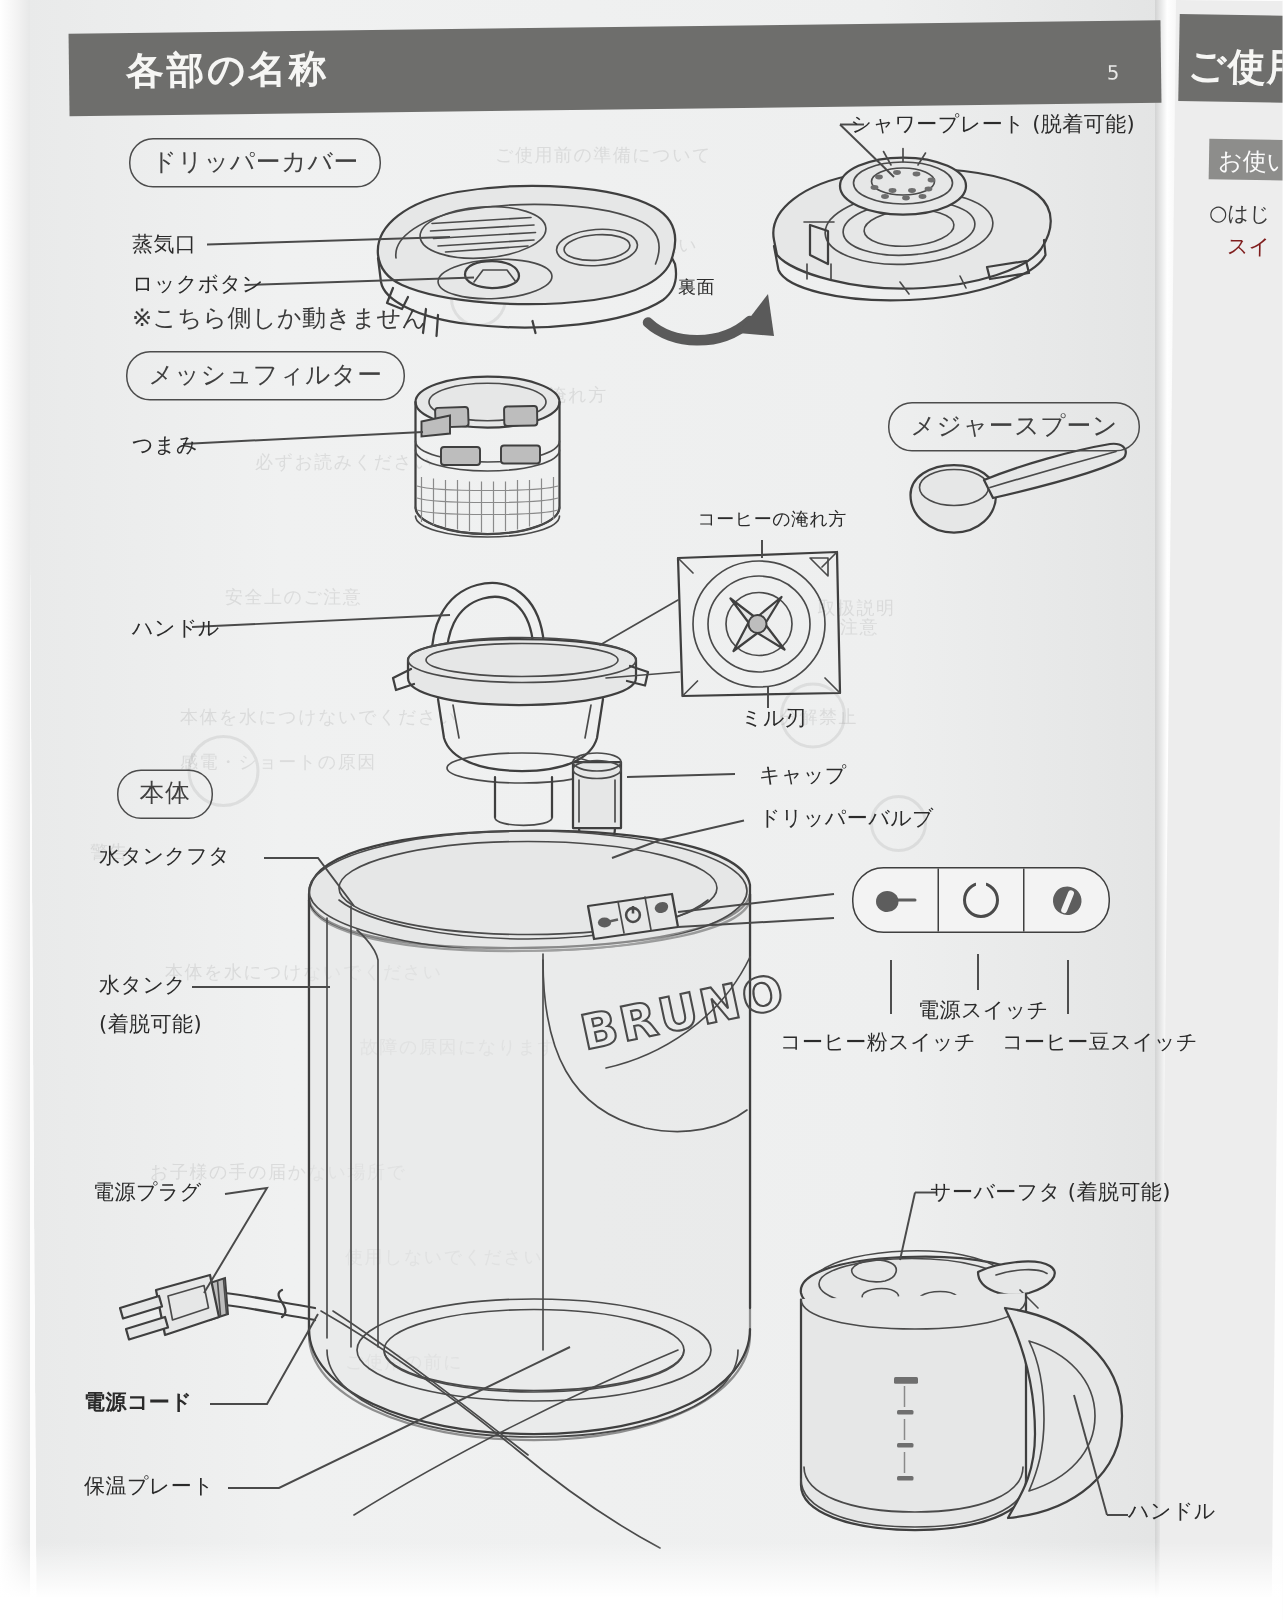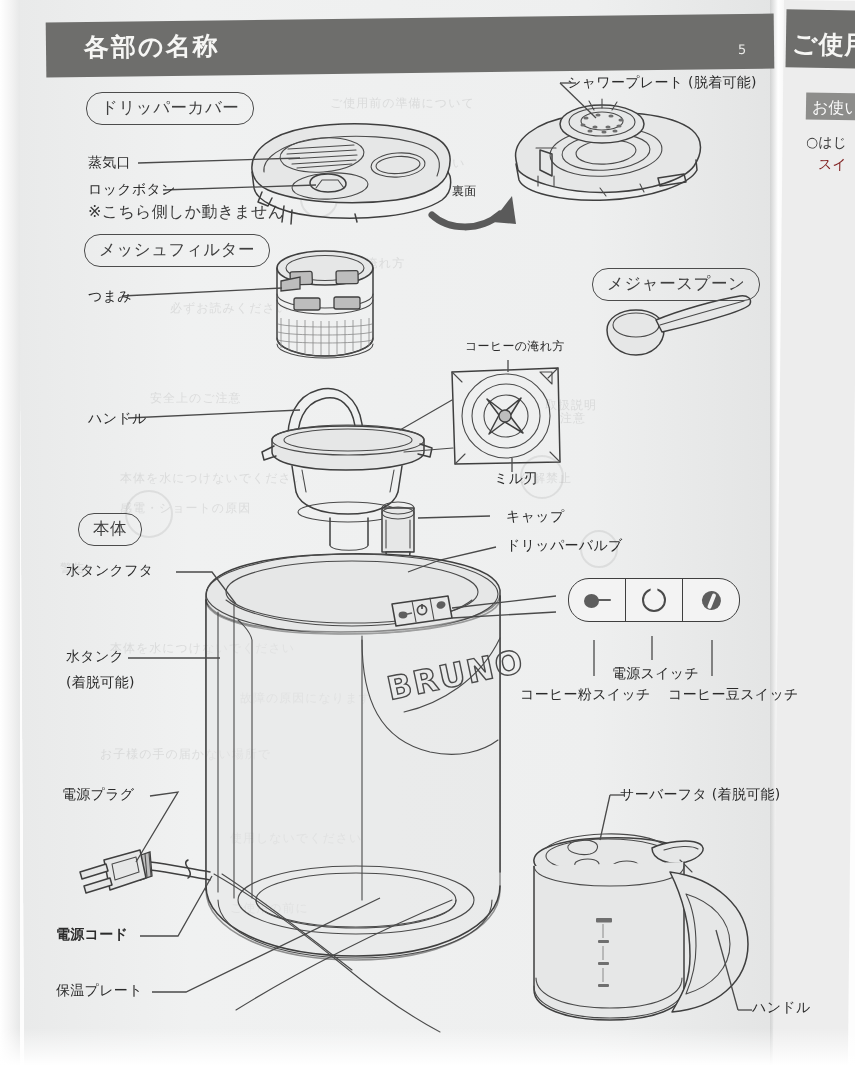--- a/index.html
+++ b/index.html
@@ -280,21 +280,21 @@
   <div class="ghost" style="left:170px; top:300px;">必ずお読みください</div>
   <div class="ghost" style="left:150px; top:390px;">安全上のご注意</div>
   <div class="ghost" style="left:545px; top:397px;">取扱説明</div>
   <div class="ghost" style="left:560px; top:410px;">注意</div>
   <div class="ghost" style="left:120px; top:470px;">本体を水につけないでください</div>
   <div class="ghost" style="left:120px; top:500px;">感電・ショートの原因</div>
   <div class="ghost" style="left:520px; top:470px;">分解禁止</div>
   <div class="ghost" style="left:60px;  top:560px;">警告</div>
   <div class="ghost" style="left:110px; top:640px;">本体を水につけないでください</div>
   <div class="ghost" style="left:240px; top:690px;">故障の原因になります</div>
-  <div class="ghost" style="left:100px; top:746px;">お子様の手の届かない場所で</div>
+  <div class="ghost" style="left:100px; top:773px;">お子様の手の届かない場所で</div>
   <div class="ghost" style="left:230px; top:830px;">使用しないでください</div>
   <div class="ghost" style="left:230px; top:900px;">ご使用の前に</div>
   <div class="ghost-ring" style="left:125px; top:490px; width:44px; height:44px;"></div>
   <div class="ghost-ring" style="left:520px; top:455px; width:40px; height:40px;"></div>
   <div class="ghost-ring" style="left:580px; top:530px; width:34px; height:34px;"></div>
   <div class="ghost-ring" style="left:300px; top:180px; width:34px; height:34px;"></div>
 
   <div class="header-bar"></div>
   <div class="header-title">各部の名称</div>
   <div class="page-num">5</div>

